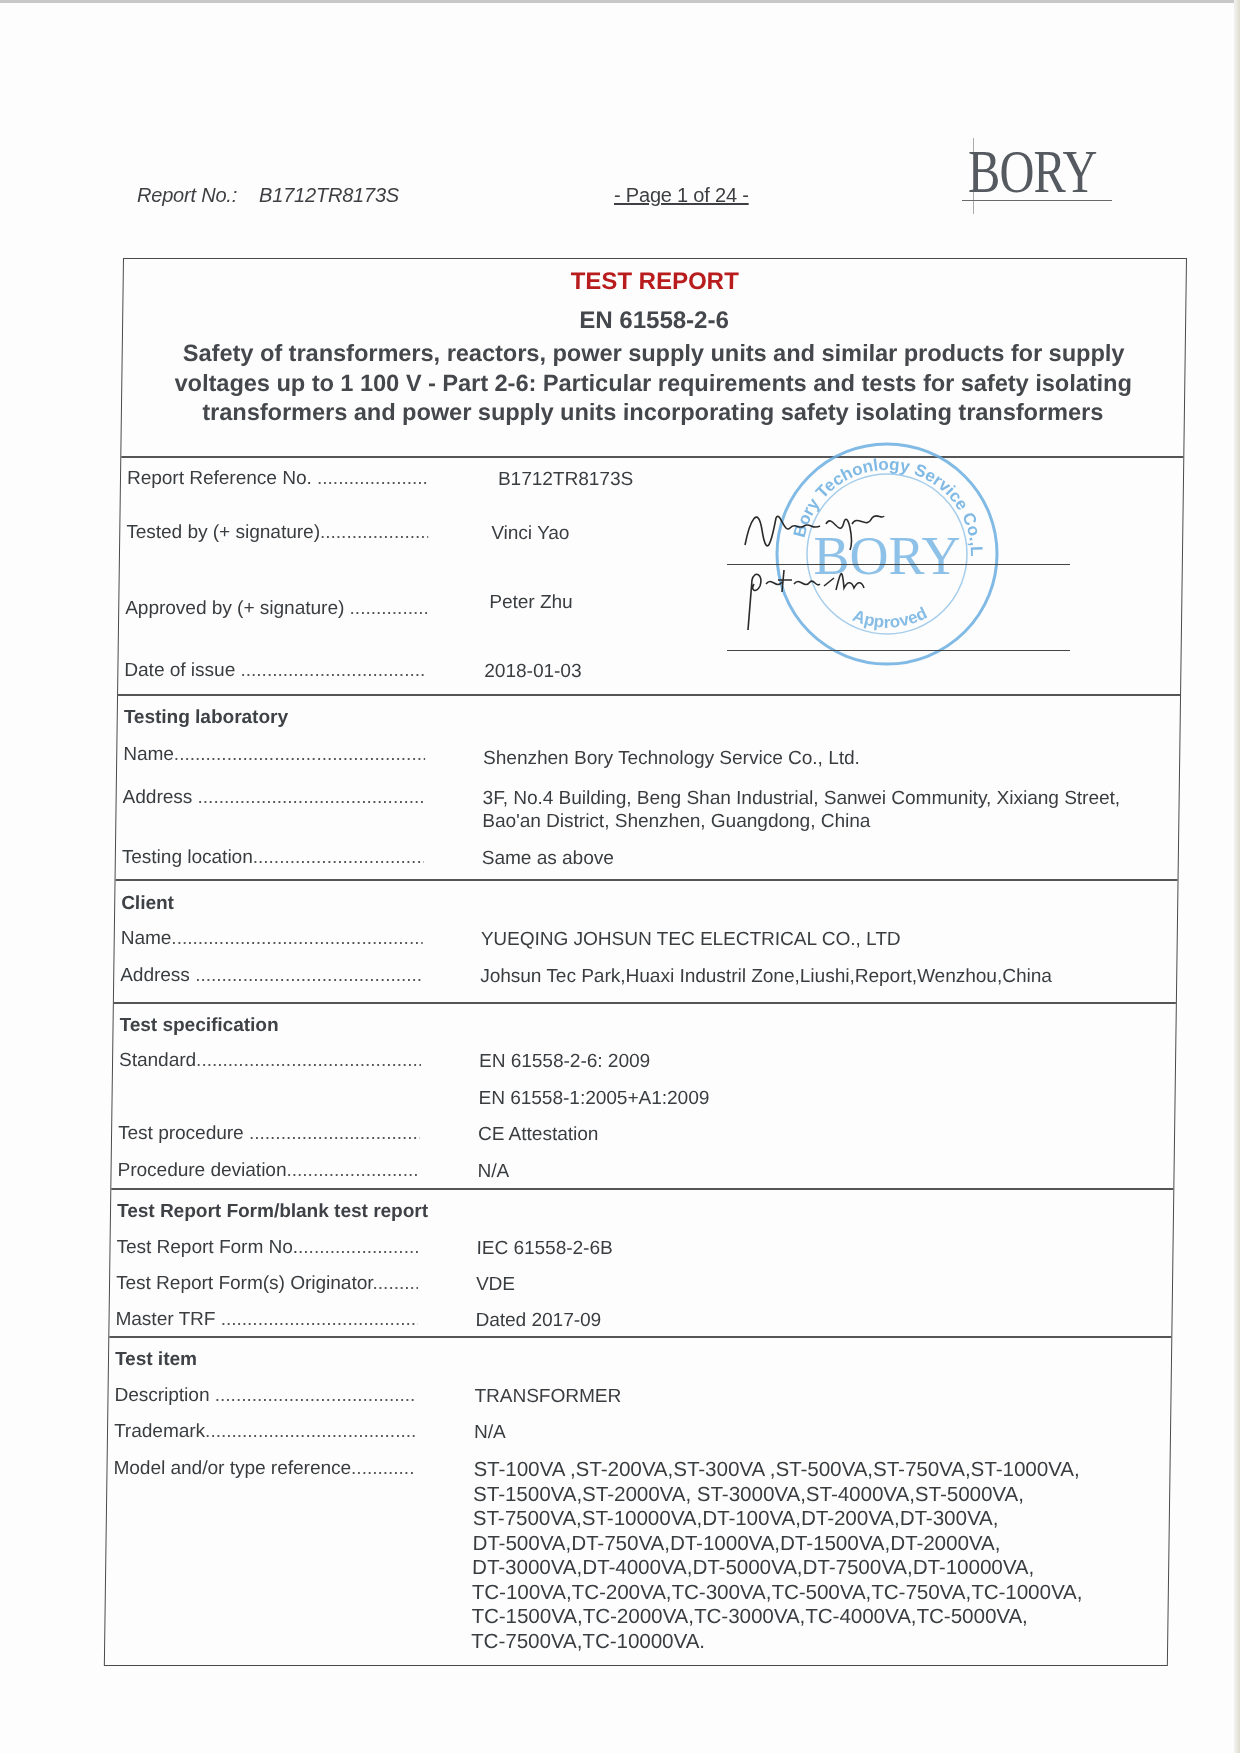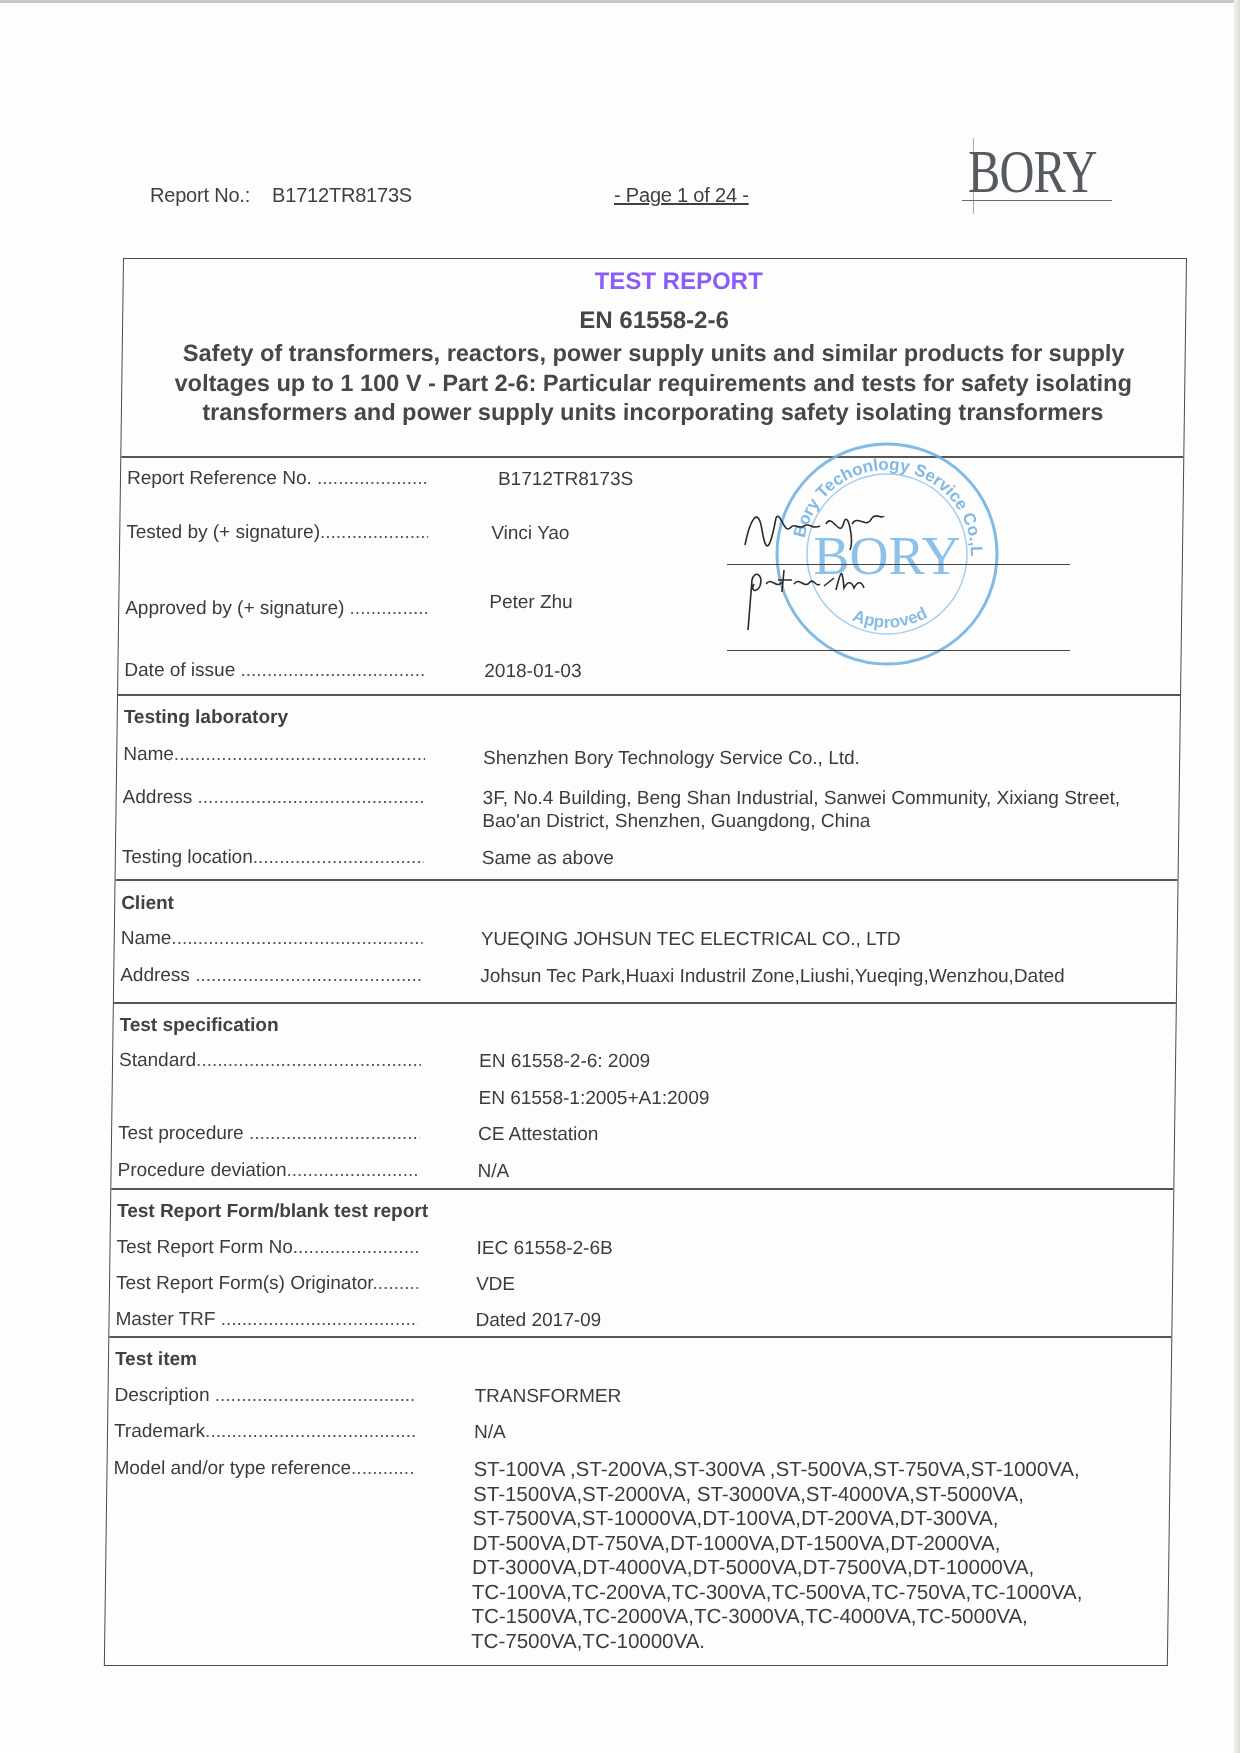--- a/index.html
+++ b/index.html
@@ -7,40 +7,40 @@
     width: 1240px; height: 1753px;
     background: #fdfdfd;
     position: relative;
     overflow: hidden;
     font-family: "Liberation Sans", sans-serif;
     color: #3a3d40;
   }
   .topline { position: absolute; left: 0; top: 0; width: 1240px; height: 3px; background: #c8c8c8; }
   .rightedge { position: absolute; right: 0; top: 0; width: 6px; height: 1753px; background: linear-gradient(90deg, #f4f4f0, #dcdcd0); }
   .header { position: absolute; top: 184px; font-size: 20px; color: #3d3f42; letter-spacing: -0.2px; }
-  .hdr-report { left: 150px; }
+  .hdr-report { left: 137px; font-style: italic; }
   .hdr-report .val { margin-left: 22px; }
   .hdr-page { left: 614px; text-decoration: underline; }
   .logo {
     position: absolute; left: 968px; top: 140px;
     font-family: "Liberation Serif", serif; font-size: 62px; color: #555a60;
     letter-spacing: -1px; transform: scaleX(0.78); transform-origin: left top;
     line-height: 1;
   }
   .logo-line { position: absolute; left: 962px; top: 200px; width: 150px; height: 1px; background: #6a6a6a; }
   .logo-vline { position: absolute; left: 973px; top: 138px; width: 1px; height: 76px; background: #aaa; }
 
   .frame {
     position: absolute; left: 114px; top: 258px; width: 1064px; height: 1408px;
     border: 1.5px solid #4a4a4a; box-sizing: border-box;
     transform: rotate(0.8deg); transform-origin: left top;
   }
   .frame { transform: skewX(-0.78deg); transform-origin: left top; left: 123px; }
   .title-block { position: absolute; left: 0; top: 0; width: 100%; height: 200px; text-align: center; }
-  .t1 { position: absolute; left: 0; width: 100%; top: 8px; font-size: 24px; font-weight: bold; color: #8b5cf6; padding-left: 24px; }
+  .t1 { position: absolute; left: 0; width: 100%; top: 8px; font-size: 24px; font-weight: bold; color: #b91c1c; }
   .t2 { position: absolute; left: 0; width: 100%; top: 47px; font-size: 24px; font-weight: bold; color: #44474b; }
   .t3 { position: absolute; left: 10px; right: 10px; top: 80px; font-size: 23.5px; font-weight: bold; color: #44474b; line-height: 29.5px; }
   .divider { position: absolute; left: 0; width: 100%; height: 1.5px; background: #555; }
 
   .row { position: absolute; left: 0; width: 100%; font-size: 19px; }
   .row .lbl { position: absolute; left: 6px; width: 302px; white-space: nowrap; overflow: hidden; }
   .row .lbl .dots { color: #555; }
   .row .val { position: absolute; left: 366px; width: 680px; line-height: 23px; }
   .sec { position: absolute; left: 6px; font-size: 19px; font-weight: bold; color: #3e4145; }
   .bold { font-weight: normal; }
@@ -105,21 +105,21 @@
   </div>
   <div class="divider" style="top:620px"></div>
 
   <div class="sec" style="top:633px">Client</div>
   <div class="row" style="top:668px">
     <span class="lbl"><span>Name</span><span class="dots">..................................................:</span></span>
     <span class="val">YUEQING JOHSUN TEC ELECTRICAL CO., LTD</span>
   </div>
   <div class="row" style="top:705px">
     <span class="lbl"><span>Address</span><span class="dots"> ..............................................:</span></span>
-    <span class="val">Johsun Tec Park,Huaxi Industril Zone,Liushi,Yueqing,Wenzhou,Dated</span>
+    <span class="val">Johsun Tec Park,Huaxi Industril Zone,Liushi,Report,Wenzhou,China</span>
   </div>
   <div class="divider" style="top:743px"></div>
 
   <div class="sec" style="top:755px">Test specification</div>
   <div class="row" style="top:790px">
     <span class="lbl"><span>Standard</span><span class="dots">..............................................:</span></span>
     <span class="val">EN 61558-2-6: 2009</span>
   </div>
   <div class="row" style="top:827px">
     <span class="val">EN 61558-1:2005+A1:2009</span>

